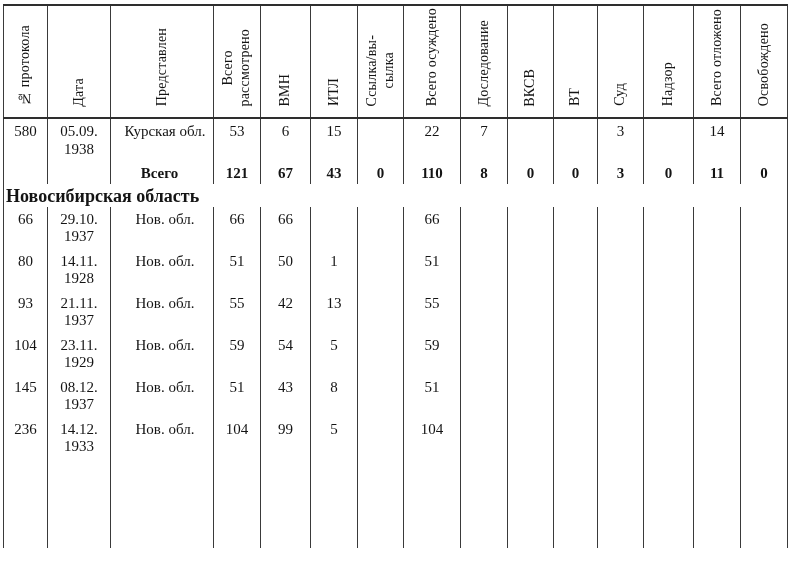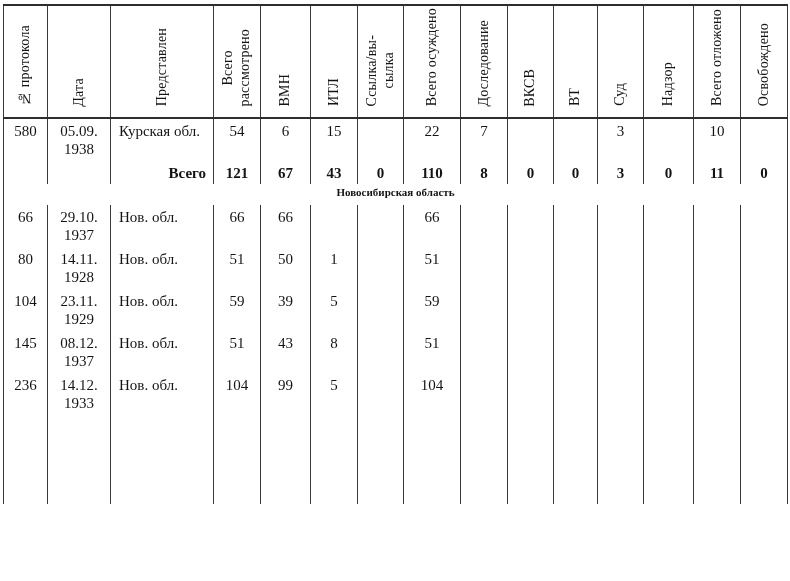--- a/index.html
+++ b/index.html
@@ -49,32 +49,32 @@
   td {
     border-right: 1px solid #3a3a3a;
     vertical-align: top;
     text-align: center;
     font-size: 15px;
     line-height: 1.15;
     padding: 4px 2px 0 2px;
     overflow: hidden;
   }
   td:last-child { border-right: none; }
-  td.c-left { text-align: left; padding-left: 8px; }
-  td.c-right { text-align: right; padding-right: 7px; }
+  td.c-left { text-align: center; padding-left: 8px; }
+  td.c-right { padding-right: 7px; }
   .pre { white-space: pre-line; }
   tr.r-kursk td { height: 40px; }
   tr.r-total td { height: 19px; font-weight: bold; padding-top: 2px; }
   tr.r-section td {
     border-right: none;
     height: 19px;
     padding-top: 2px;
     font-weight: bold;
-    font-size: 11px;
-    text-align: center;
+    font-size: 18px;
+    text-align: left;
   }
   tr.r-data td { height: 38px; }
   tr.r-fill td { height: 85px; }
 </style>
 </head>
 <body>
 
 <div class="page">
   <table class="protocols">
     <colgroup>
@@ -114,31 +114,31 @@
         <th class="hdr"><span class="vtext">Всего отложено</span></th>
         <th class="hdr"><span class="vtext">Освобождено</span></th>
       </tr>
     </thead>
     <tbody>
       <tr class="r-kursk">
         <td>580</td>
         <td class="pre">05.09.
 1938</td>
         <td class="c-left">Курская обл.</td>
-        <td>54</td>
+        <td>53</td>
         <td>6</td>
         <td>15</td>
         <td></td>
         <td>22</td>
         <td>7</td>
         <td></td>
         <td></td>
         <td>3</td>
         <td></td>
-        <td>10</td>
+        <td>14</td>
         <td></td>
       </tr>
       <tr class="r-total">
         <td></td>
         <td></td>
         <td class="c-right">Всего</td>
         <td>121</td>
         <td>67</td>
         <td>43</td>
         <td>0</td>
@@ -185,26 +185,44 @@
         <td>51</td>
         <td></td>
         <td></td>
         <td></td>
         <td></td>
         <td></td>
         <td></td>
         <td></td>
       </tr>
       <tr class="r-data">
+        <td>93</td>
+        <td class="pre">21.11.
+1937</td>
+        <td class="c-left">Нов. обл.</td>
+        <td>55</td>
+        <td>42</td>
+        <td>13</td>
+        <td></td>
+        <td>55</td>
+        <td></td>
+        <td></td>
+        <td></td>
+        <td></td>
+        <td></td>
+        <td></td>
+        <td></td>
+      </tr>
+      <tr class="r-data">
         <td>104</td>
         <td class="pre">23.11.
 1929</td>
         <td class="c-left">Нов. обл.</td>
         <td>59</td>
-        <td>39</td>
+        <td>54</td>
         <td>5</td>
         <td></td>
         <td>59</td>
         <td></td>
         <td></td>
         <td></td>
         <td></td>
         <td></td>
         <td></td>
         <td></td>

